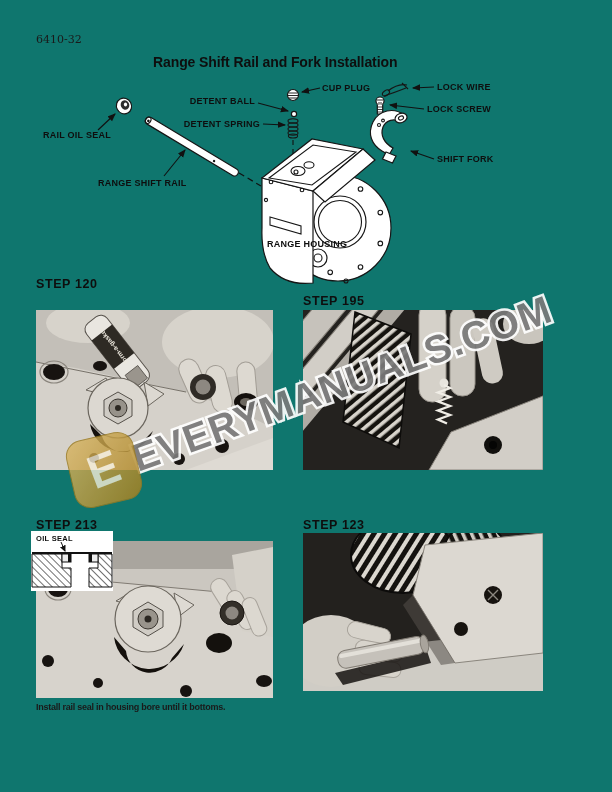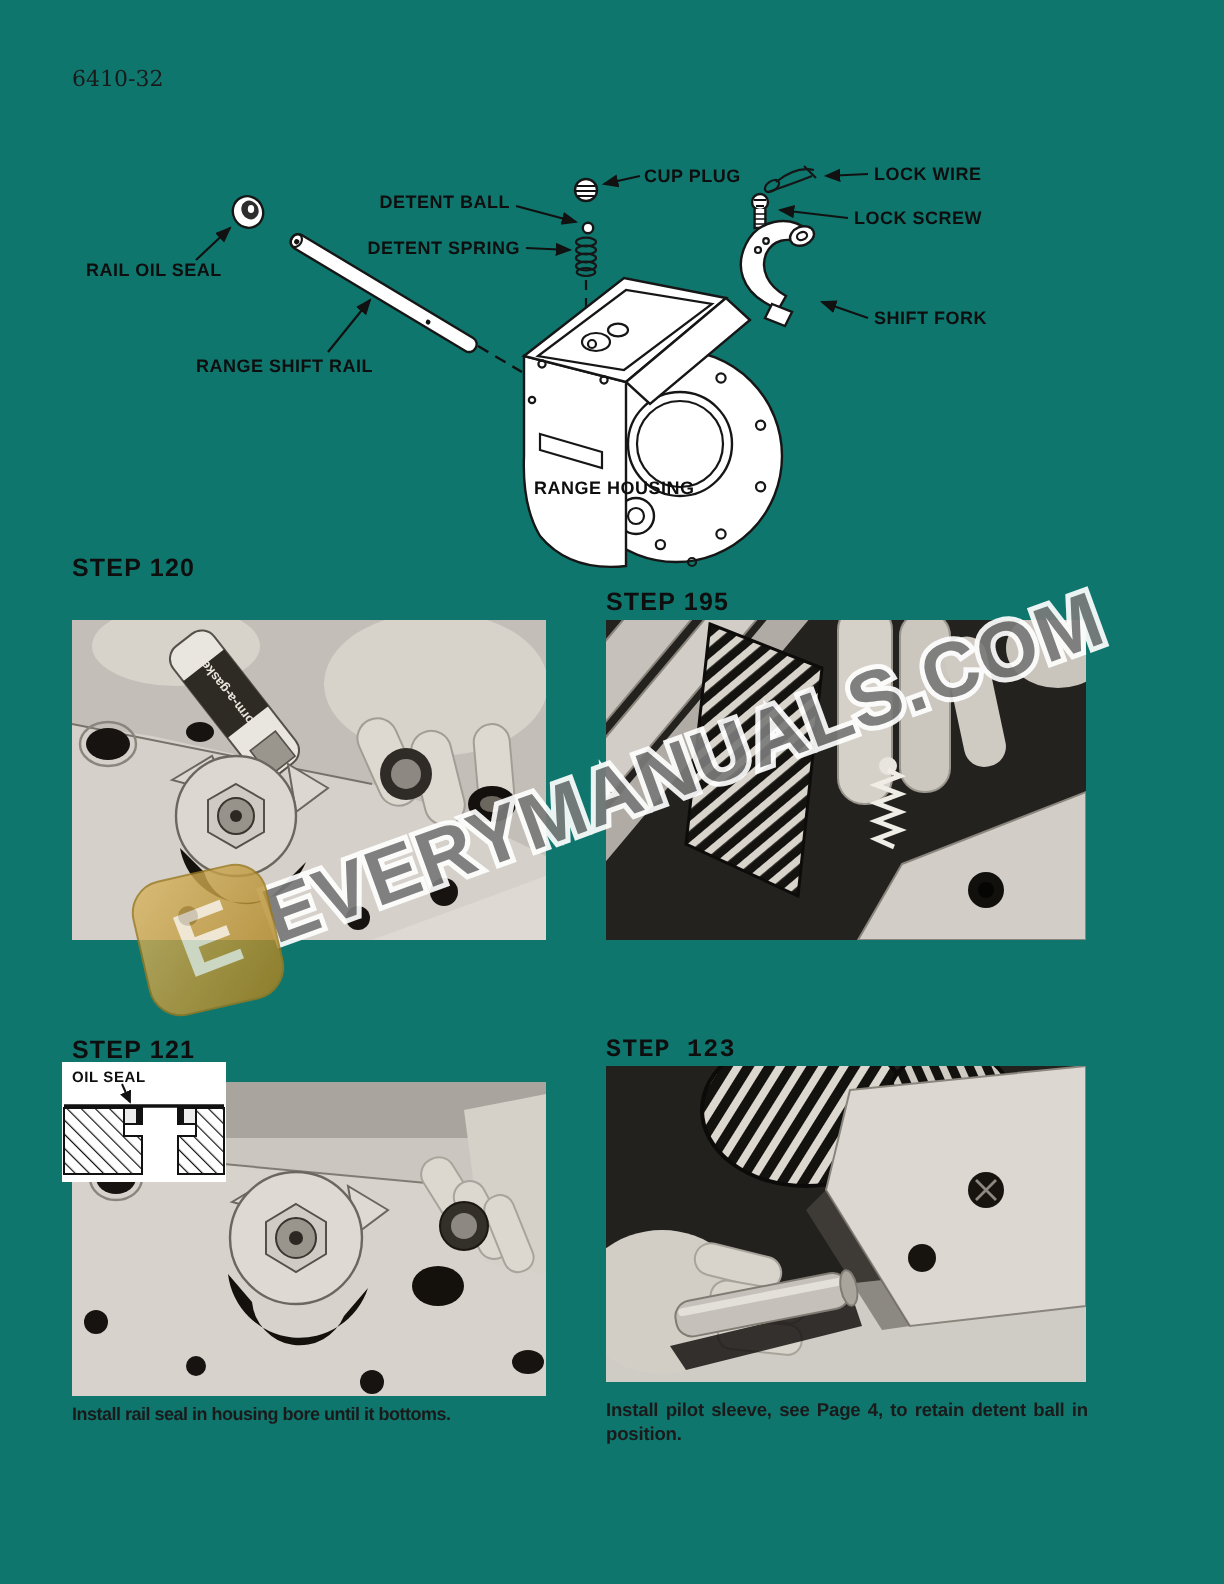--- a/index.html
+++ b/index.html
@@ -17,20 +17,21 @@
   .pline{stroke:#161616;stroke-width:1.2;fill:#ffffff;}
   .pline-n{stroke:#161616;stroke-width:1.1;fill:none;}
   .wm-text{font-weight:bold;}
 </style>
 </head>
 <body>
 
 <div class="page">
 
   <div class="abs page-num">6410-32</div>
+  <div class="abs title">Range Shift Rail and Fork Installation</div>
 
   <svg class="abs" style="left:30px;top:78px;" width="470" height="215" viewBox="0 0 470 215">
     <defs>
       <marker id="ah" markerWidth="9" markerHeight="8" refX="6.5" refY="3" orient="auto">
         <path d="M0,0 L7.5,3 L0,6 Z" fill="#111"></path>
       </marker>
     </defs>
 
     <g>
       <ellipse cx="94" cy="28" rx="7.5" ry="8" transform="rotate(-28 94 28)" class="pline"></ellipse>
@@ -212,21 +213,21 @@
         <circle cx="141" cy="73" r="4.5" fill="#e8e5de"></circle>
         <path d="M141,75 l6,3 l-12,4.5 l12,4.5 l-12,4.5 l12,4.5 l-12,4.5 l12,4.5 l-12,4.5 l9,4" stroke="#f0ede6" stroke-width="2.4" fill="none"></path>
       </g>
 
       <polygon points="148,122 240,86 240,160 126,160" fill="#d2cec7" stroke="#8a857d"></polygon>
       <circle cx="190" cy="135" r="9" fill="#11100d"></circle>
       <circle cx="190" cy="135" r="4" fill="#050504"></circle>
     </g>
   </svg>
 
-  <div class="abs step-heading" style="left:36px;top:518px;">STEP 121</div>
+  <div class="abs step-heading" style="left:36px;top:518px;">STEP 213</div>
   <svg class="abs" style="left:36px;top:541px;" width="237" height="157" viewBox="0 0 237 157">
     <rect width="237" height="157" fill="#cbc7c0"></rect>
     <rect width="237" height="28" fill="#a9a59e"></rect>
     <polygon points="0,34 237,56 237,157 0,157" fill="#d7d3cc"></polygon>
     <path d="M0,34 L237,56" stroke="#807b73" stroke-width="1" fill="none"></path>
 
     <polygon points="196,14 237,6 237,96 206,90" fill="#d5d1c9"></polygon>
     <g fill="#dcd8d0" stroke="#a8a39b" stroke-width="1">
       <rect x="182" y="36" width="17" height="44" rx="8" transform="rotate(-32 190 58)"></rect>
       <rect x="197" y="48" width="16" height="42" rx="8" transform="rotate(-28 205 69)"></rect>
@@ -268,21 +269,21 @@
     <path d="M1,22 H81" stroke="#111" stroke-width="1.8"></path>
     <path d="M1,23 H31 V37 H40 V56 H1 Z" fill="url(#hatch)" stroke="#111" stroke-width="1"></path>
     <path d="M67,23 H81 V56 H58 V37 H67 Z" fill="url(#hatch)" stroke="#111" stroke-width="1"></path>
     <rect x="31" y="23" width="9" height="8" fill="#ececec" stroke="#111" stroke-width="1"></rect>
     <rect x="37" y="23" width="3" height="8" fill="#111"></rect>
     <rect x="58" y="23" width="9" height="8" fill="#ececec" stroke="#111" stroke-width="1"></rect>
     <rect x="58" y="23" width="3" height="8" fill="#111"></rect>
   </svg>
   <div class="abs caption tight" style="left:36px;top:701px;width:244px;">Install rail seal in housing bore until it bottoms.</div>
 
-  <div class="abs step-heading" style="left:303px;top:518px;font-family:Liberation Mono, monospace;">STEP 123</div>
+  <div class="abs step-heading" style="left:303px;top:518px;">STEP 123</div>
   <svg class="abs" style="left:303px;top:533px;" width="240" height="158" viewBox="0 0 240 158">
     <defs>
       <pattern id="p123a" width="9" height="9" patternUnits="userSpaceOnUse" patternTransform="rotate(32)">
         <rect width="9" height="9" fill="#14120f"></rect>
         <rect width="4" height="9" fill="#dcd8d0"></rect>
       </pattern>
       <pattern id="p123b" width="8" height="8" patternUnits="userSpaceOnUse" patternTransform="rotate(-24)">
         <rect width="8" height="8" fill="#14120f"></rect>
         <rect width="3.5" height="8" fill="#cfcbc3"></rect>
       </pattern>
@@ -311,21 +312,20 @@
       </g>
 
       <polygon points="32,140 124,118 128,130 40,152" fill="#161310" opacity="0.85"></polygon>
       <g transform="rotate(-11 80 118)">
         <rect x="34" y="110" width="88" height="18" rx="8" fill="#c5c1ba" stroke="#807b73"></rect>
         <rect x="36" y="113" width="84" height="4" rx="2" fill="#e3e0d9"></rect>
         <ellipse cx="122" cy="119" rx="4" ry="9" fill="#a9a49c" stroke="#807b73"></ellipse>
       </g>
     </g>
   </svg>
-  <div class="abs caption" style="left:303px;top:699px;width:241px;">Install pilot sleeve, see Page 4, to retain detent ball in position.</div>
 
   <svg class="abs" style="left:0;top:0;pointer-events:none;z-index:50;" width="612" height="792" viewBox="0 0 612 792">
     <defs>
       <linearGradient id="lg" x1="0" y1="0" x2="1" y2="1">
         <stop offset="0" stop-color="#d9b765"></stop>
         <stop offset="1" stop-color="#a87f1c"></stop>
       </linearGradient>
     </defs>
     <text class="wm-text" x="138" y="472" transform="rotate(-20 138 472)" font-size="39" letter-spacing="1" fill="#7a7a7a" stroke="#ffffff" stroke-width="5" paint-order="stroke" opacity="0.92">EVERYMANUALS.COM</text>
     <g transform="translate(104,470) rotate(-13)" opacity="0.82">

